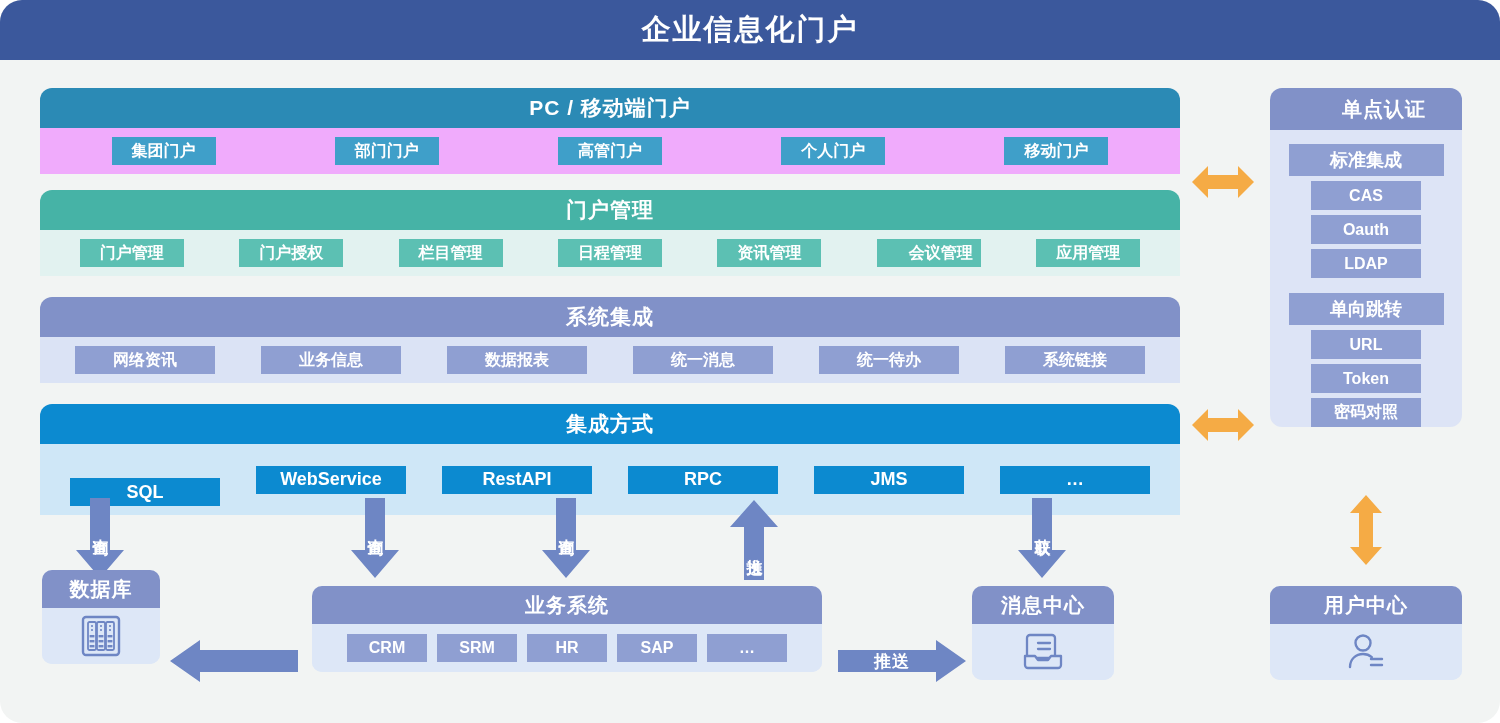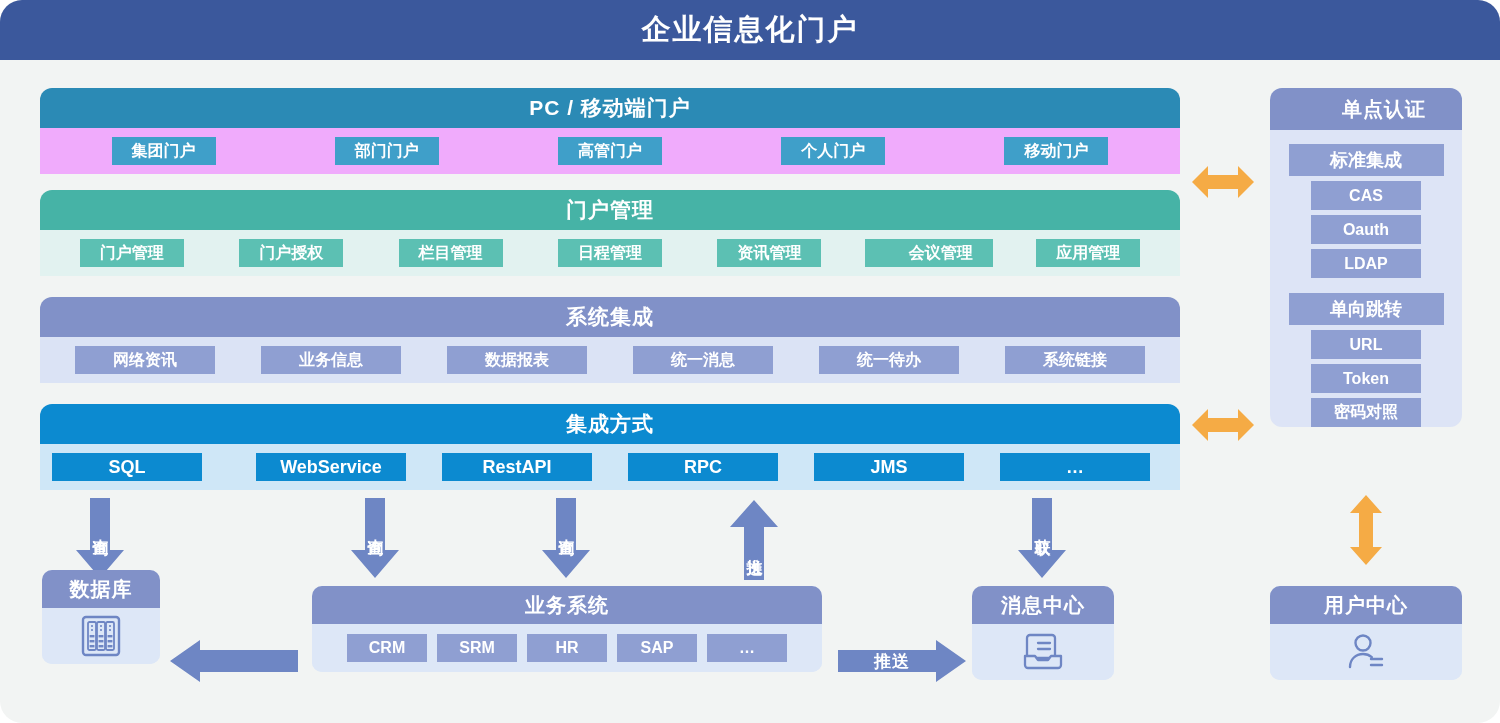--- a/index.html
+++ b/index.html
@@ -187,21 +187,21 @@
       <div style="flex:1; display:flex; justify-content:center;">
           <span class="chip" style="width:104px;">栏目管理</span>
         </div>
       <div style="flex:1; display:flex; justify-content:center;">
           <span class="chip" style="width:104px;">日程管理</span>
         </div>
       <div style="flex:1; display:flex; justify-content:center;">
           <span class="chip" style="width:104px;">资讯管理</span>
         </div>
       <div style="flex:1; display:flex; justify-content:center;">
-          <span class="chip" style="width:128px;padding-left:24px;">会议管理</span>
+          <span class="chip" style="width:104px;padding-left:24px;">会议管理</span>
         </div>
       <div style="flex:1; display:flex; justify-content:center;align-items:center;">
           <span class="chip" style="width:104px;">应用管理</span>
         </div>
     </div>
   </div>
 
   <div class="band t-sysint" style="left:40px; top:297px; width:1140px;">
     <div class="band-head">系统集成</div>
     <div class="band-body">
@@ -222,21 +222,21 @@
         </div>
       <div style="flex:1; display:flex; justify-content:center;">
           <span class="chip" style="width:140px;">系统链接</span>
         </div>
     </div>
   </div>
 
   <div class="band t-integ" style="left:40px; top:404px; width:1140px;">
     <div class="band-head">集成方式</div>
     <div class="band-body">
-      <div style="flex:1; display:flex; justify-content:flex-start;">
+      <div style="flex:1; display:flex; justify-content:center;margin-top:25px;">
           <span class="chip" style="width:150px; font-size:18px;">SQL</span>
         </div>
       <div style="flex:1; display:flex; justify-content:center;">
           <span class="chip" style="width:150px; font-size:18px;">WebService</span>
         </div>
       <div style="flex:1; display:flex; justify-content:center;">
           <span class="chip" style="width:150px; font-size:18px;">RestAPI</span>
         </div>
       <div style="flex:1; display:flex; justify-content:center;">
           <span class="chip" style="width:150px; font-size:18px;">RPC</span>

